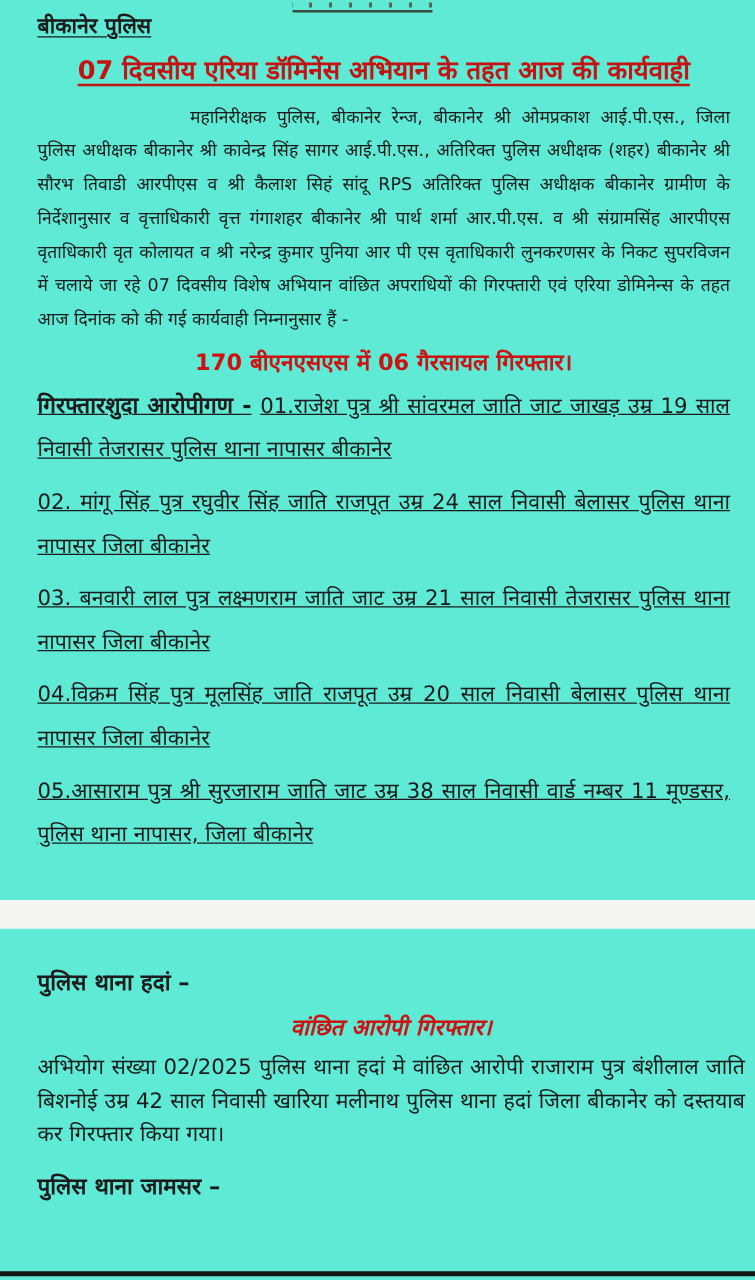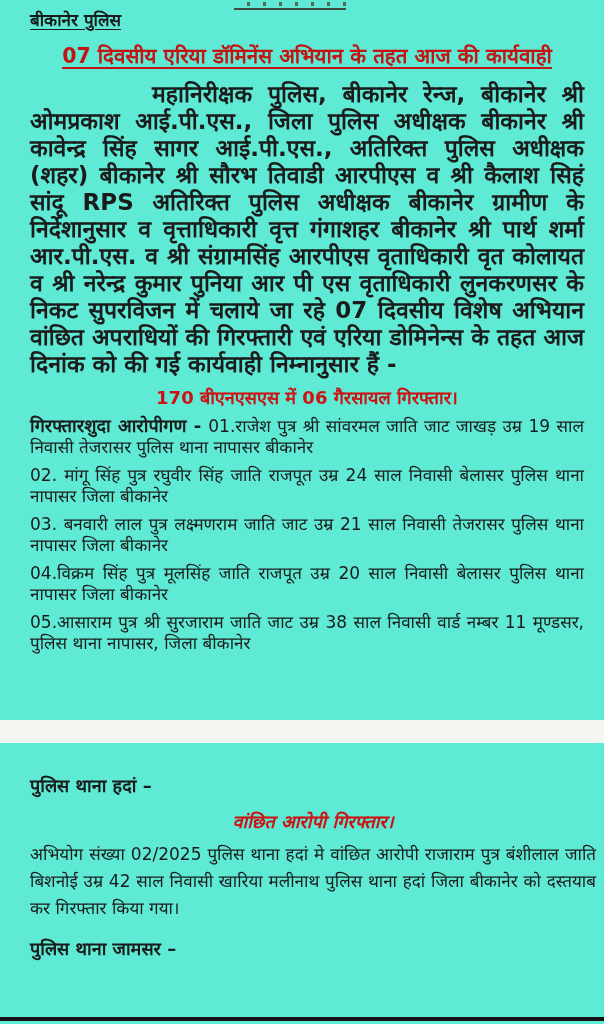--- a/index.html
+++ b/index.html
@@ -44,42 +44,41 @@
     margin: 10px 0 0 0;
     text-align: center;
     font-size: 20.5px;
     font-weight: 700;
     color: #c41313;
   }
   .headline span { text-decoration: underline; text-underline-offset: 4px; }
 
   .intro {
     margin: 12px 0 0 0;
-    font-size: 23px;
+    font-size: 14px;
     line-height: 27px;
     text-align: justify;
     text-indent: 122px;
-    font-weight: bold;
   }
 
   .station-heading {
     margin: 6px 0 0 0;
     font-size: 18px;
     font-weight: 700;
   }
 
   .red-subhead {
     margin: 7px 0 6px 0;
     text-align: center;
     font-size: 18px;
     font-weight: 700;
     color: #cc1212;
   }
 
-  .items { font-size: 17px; line-height: 21px; text-align: justify; }
+  .items { font-size: 17px; line-height: 35px; text-align: justify; text-decoration: underline; }
   .items p { margin: 0 0 7px 0; }
   .lead-bold { font-weight: 700; font-size: 18px; margin-right: 7px; }
 
   .body-par {
     margin: 8px 0 0 0;
     font-size: 17px;
     line-height: 27px;
     text-align: justify;
   }
 

